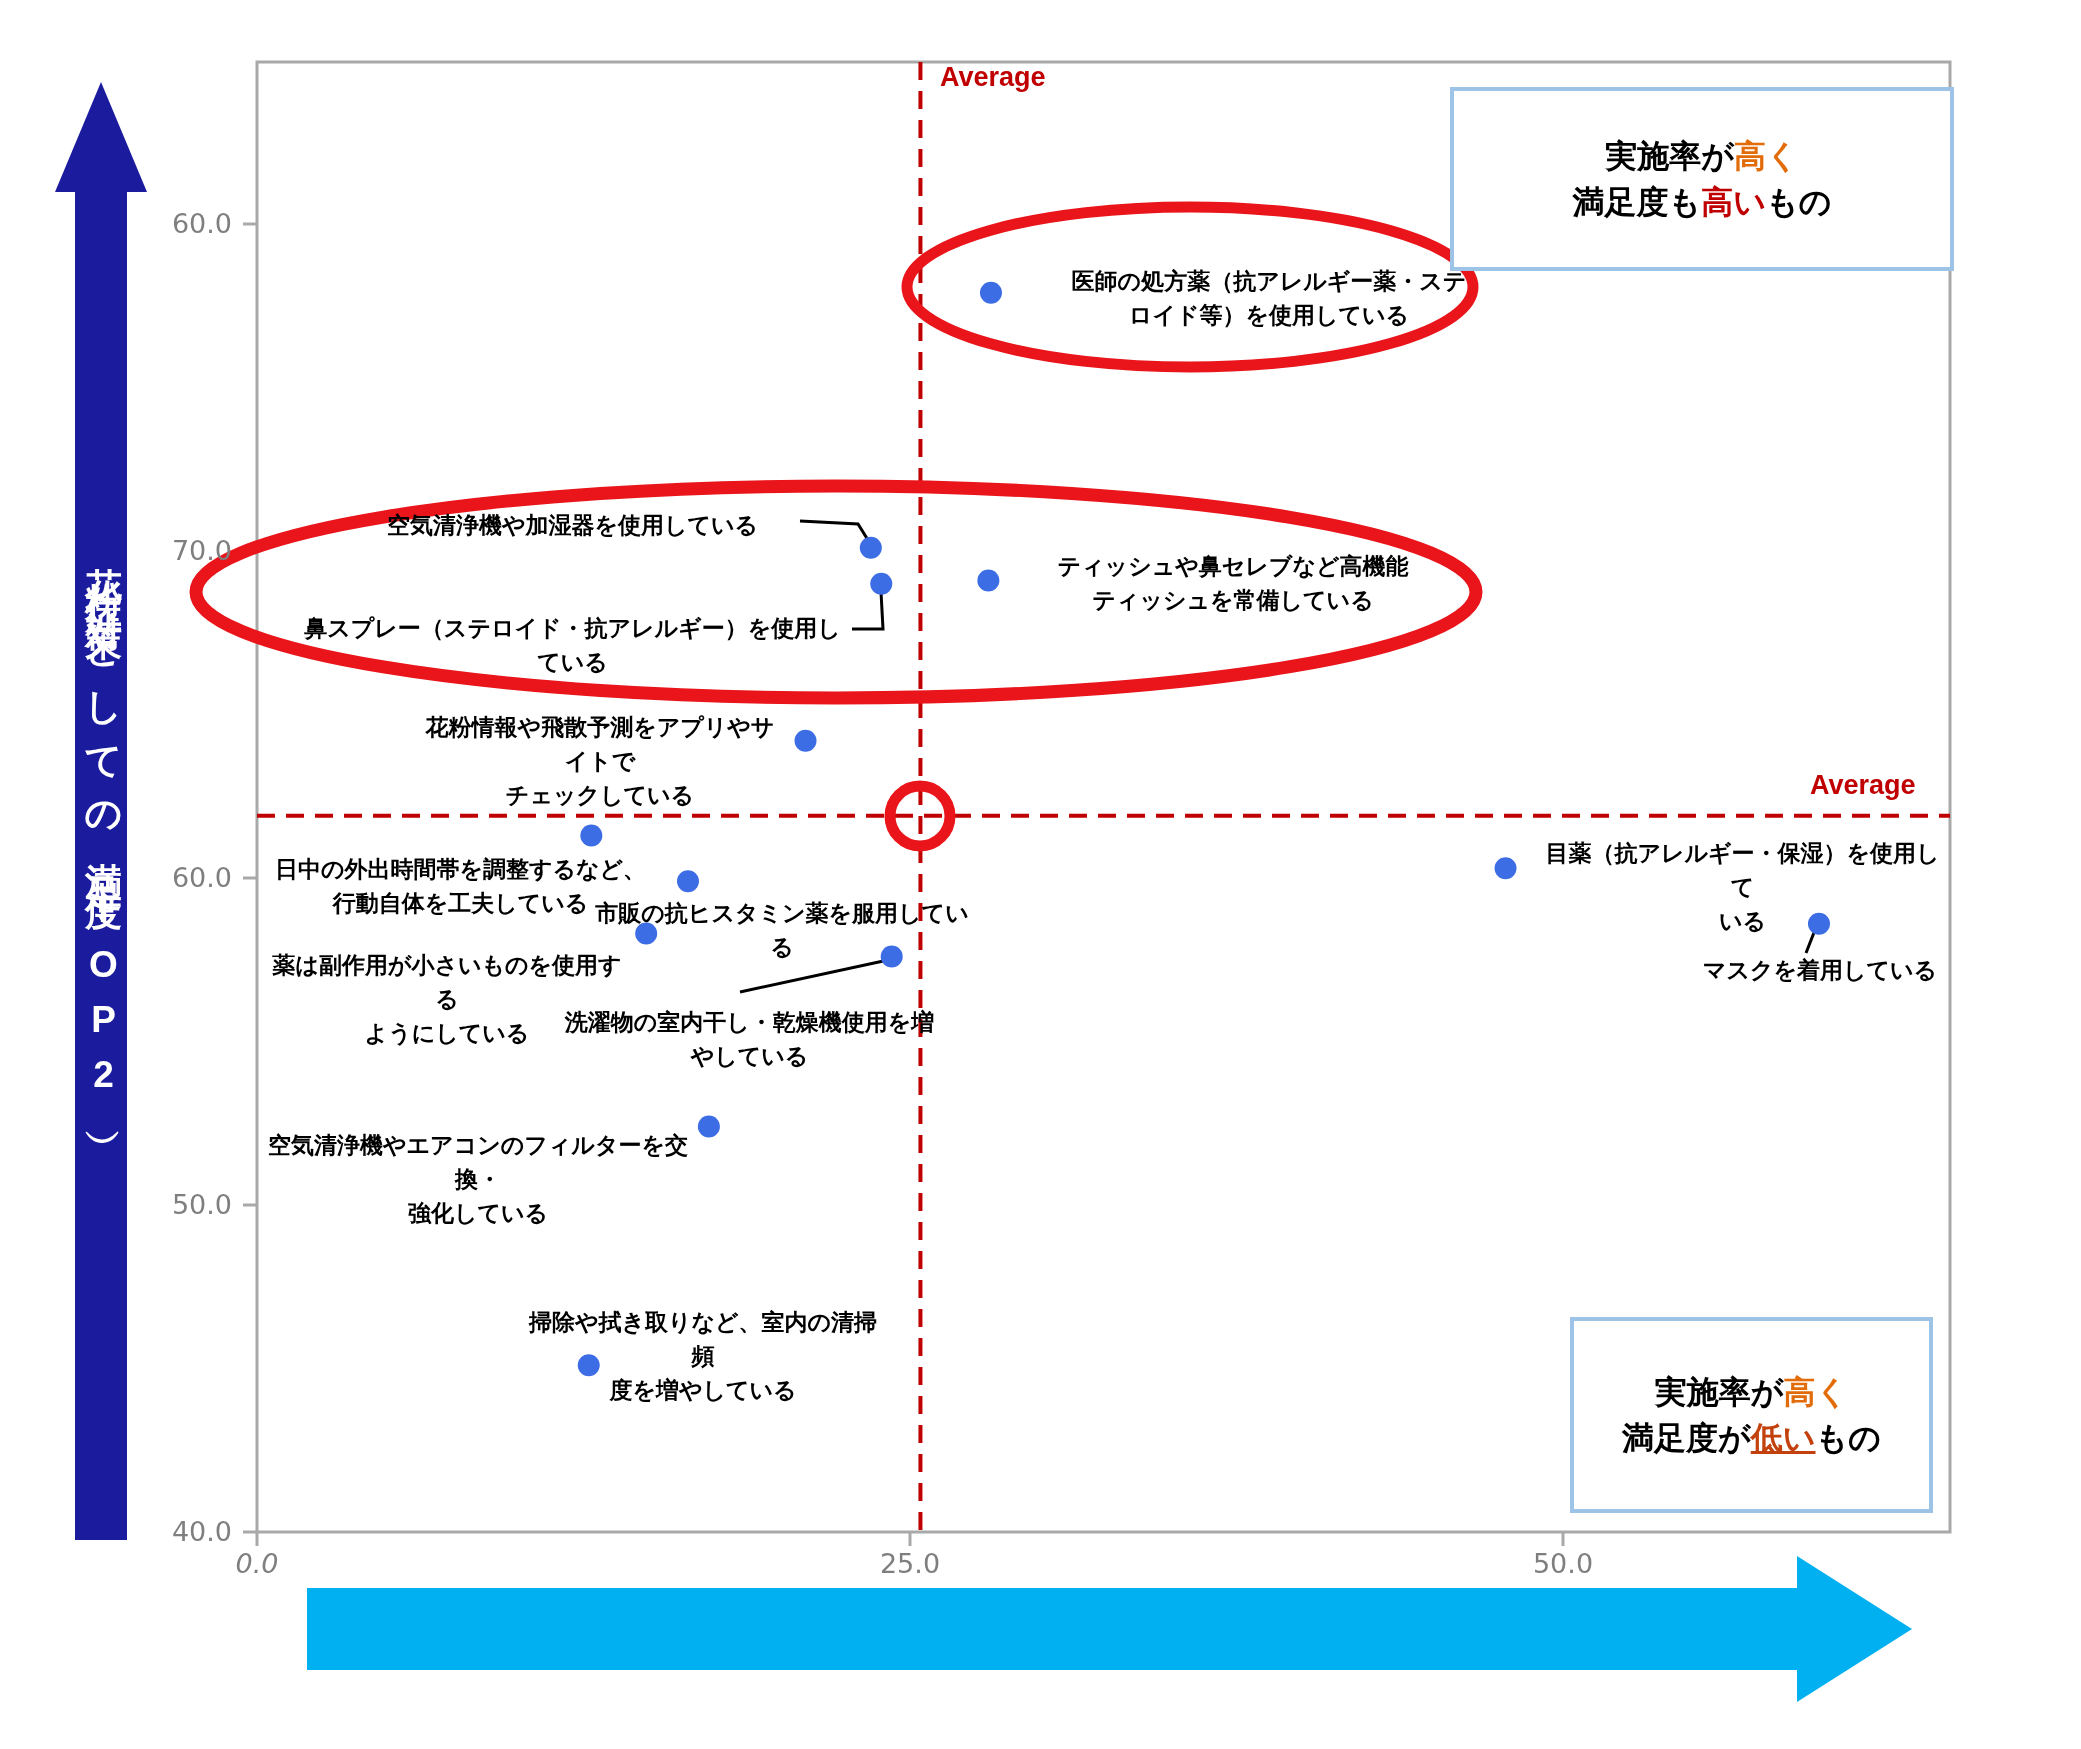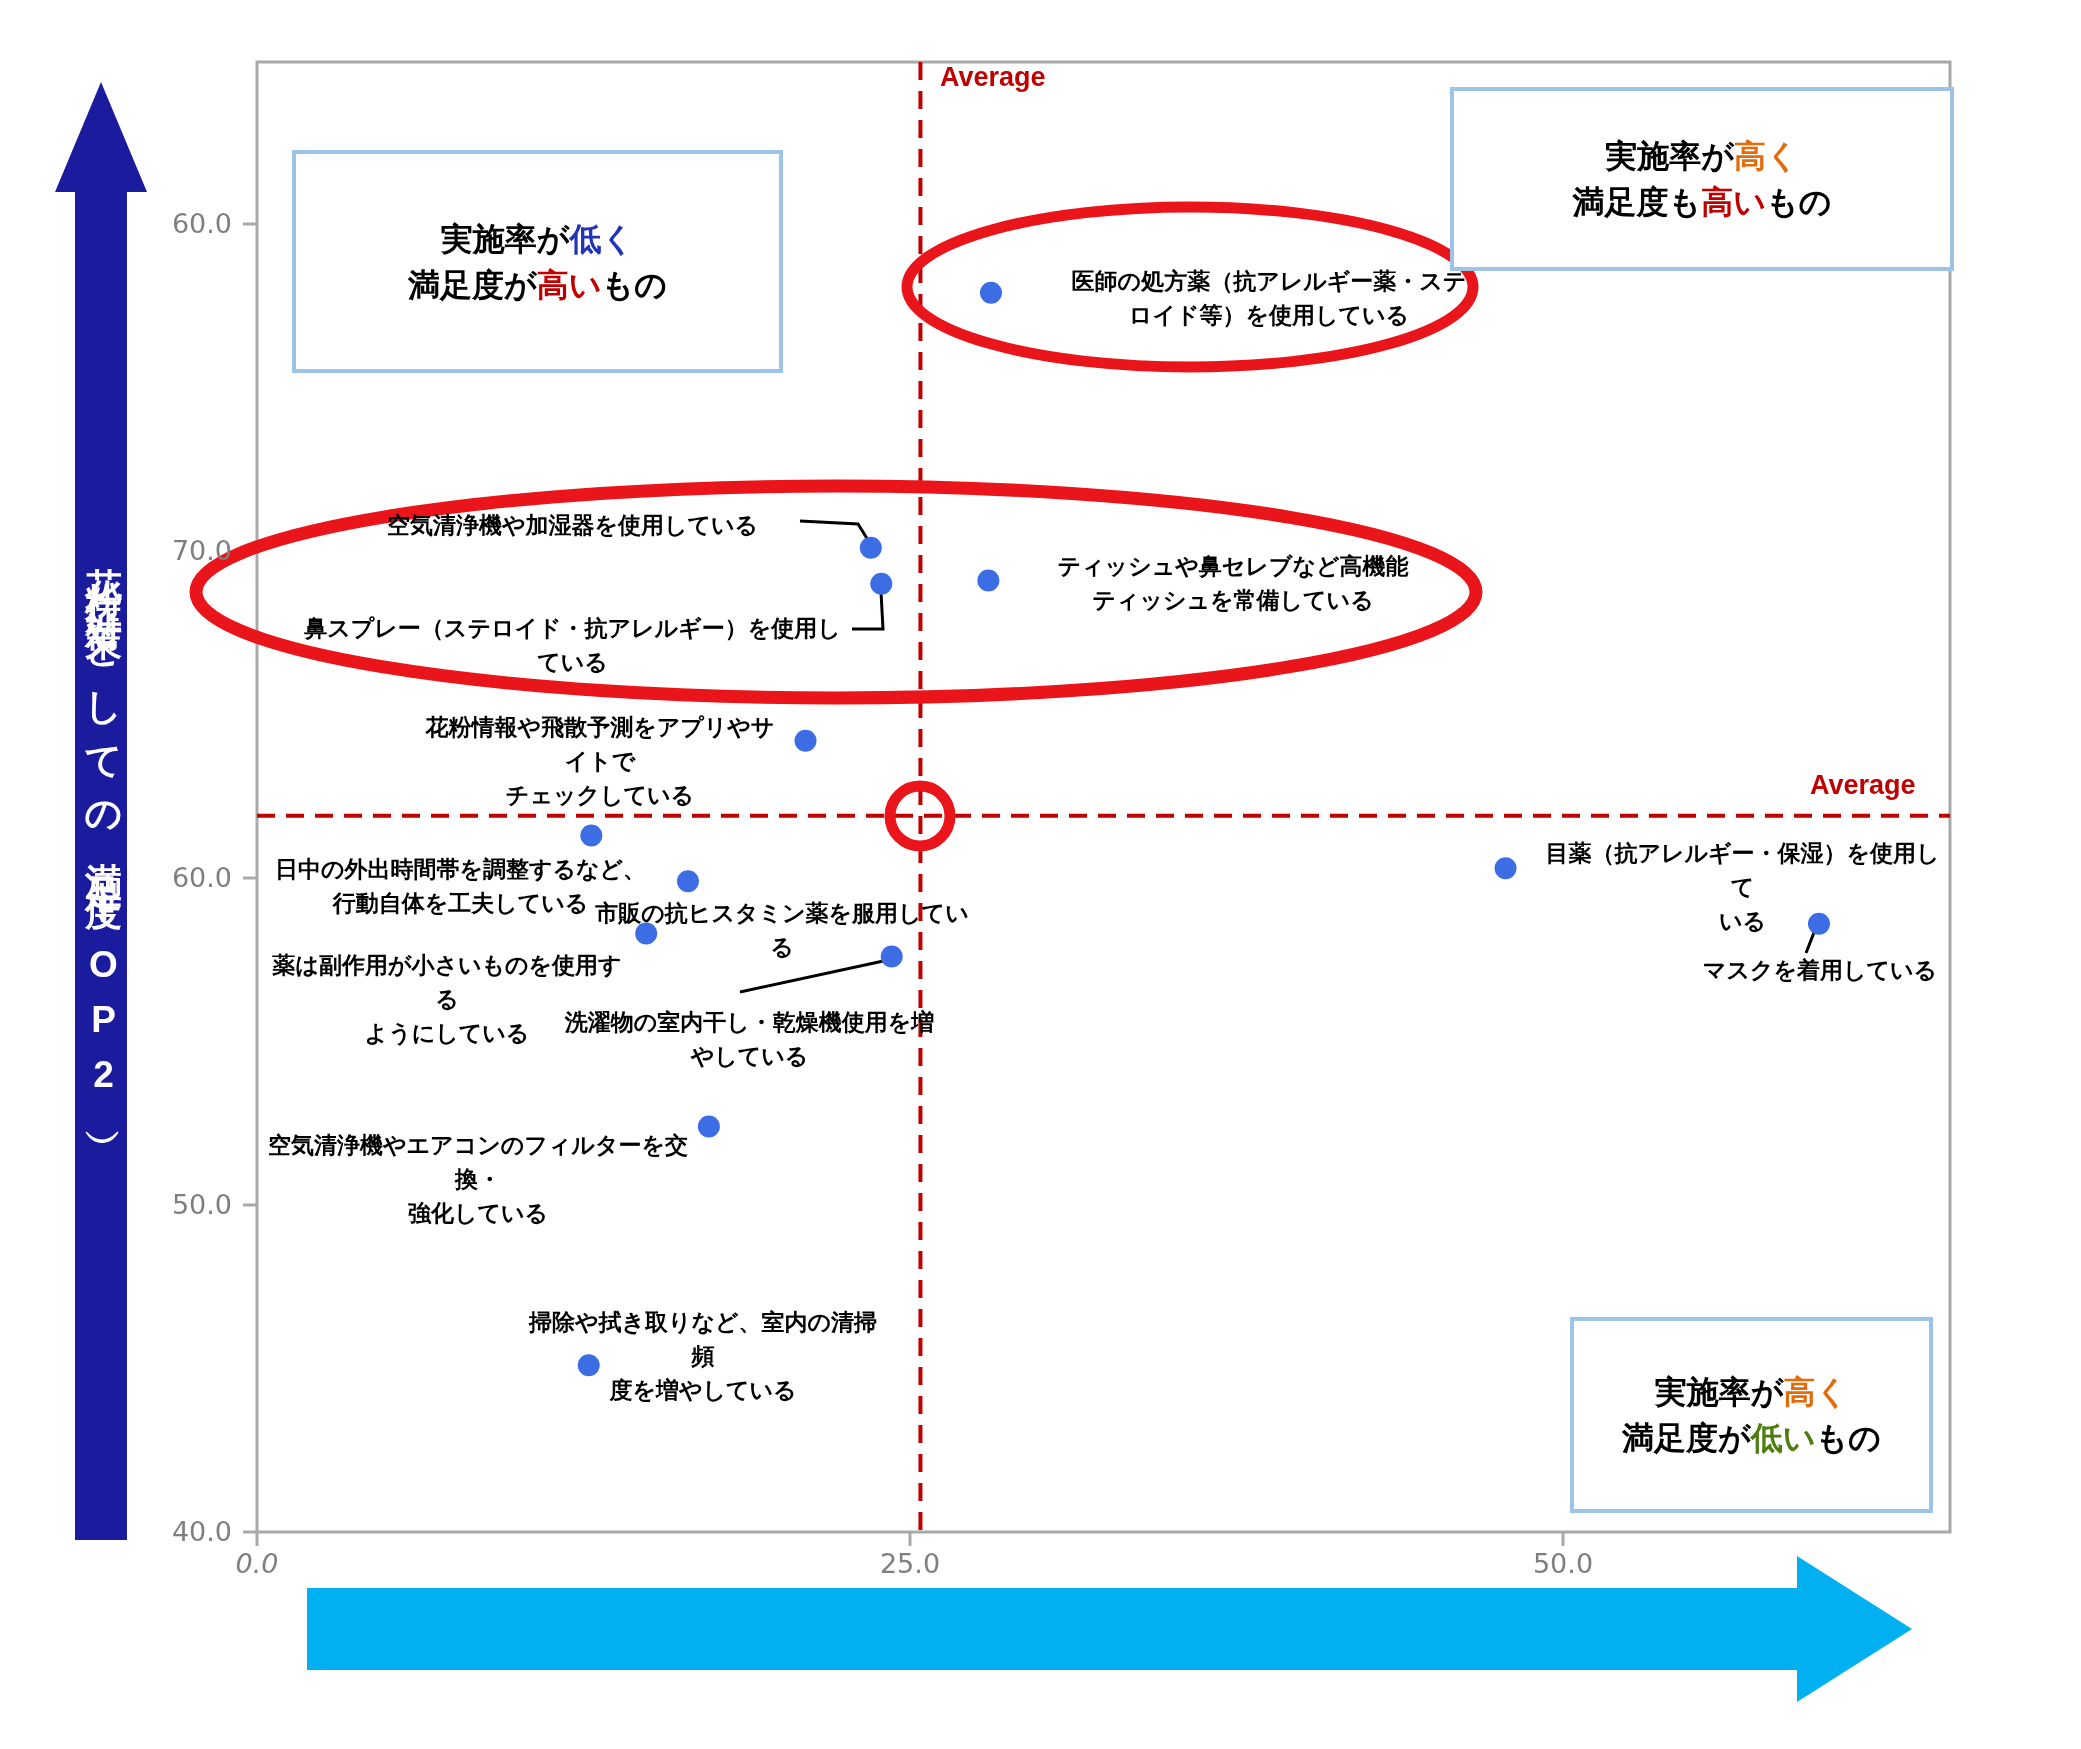--- a/index.html
+++ b/index.html
@@ -78,31 +78,27 @@
       <rect x="307" y="1588" width="1490" height="82" fill="#00b0f0"></rect>
       <polygon points="1797,1556 1797,1702 1912,1629" fill="#00b0f0"></polygon>
     </g>
   </svg>
 
   <div id="y-axis-title" class="axis-big-label">花粉症対策としての満足度（TOP2）</div>
 
   <div class="avg-label" style="left:940px;top:62px;">Average</div>
   <div class="avg-label" style="left:1810px;top:770px;">Average</div>
 
-  <div class="qbox" id="q0" style="left:292px;top:150px;width:483px;height:215px;">
-      <div><span style="color: rgb(0, 0, 0);">実施率が</span><span style="color: rgb(34, 51, 184);">低く</span></div>
-      <div><span style="color: rgb(0, 0, 0);">満足度が</span><span style="color: rgb(192, 0, 0);">高い</span><span style="color: rgb(0, 0, 0);">もの</span></div>
-    </div>
   <div class="qbox" id="q1" style="left:1450px;top:87px;width:496px;height:176px;">
       <div><span style="color: rgb(0, 0, 0);">実施率が</span><span style="color: rgb(227, 108, 10);">高く</span></div>
       <div><span style="color: rgb(0, 0, 0);">満足度も</span><span style="color: rgb(192, 0, 0);">高い</span><span style="color: rgb(0, 0, 0);">もの</span></div>
     </div>
   <div class="qbox" id="q2" style="left:1570px;top:1317px;width:355px;height:188px;">
       <div><span style="color: rgb(0, 0, 0);">実施率が</span><span style="color: rgb(227, 108, 10);">高く</span></div>
-      <div><span style="color: rgb(0, 0, 0);">満足度が</span><span style="color: #4d7c0f;">低い</span><span style="color: rgb(0, 0, 0);">もの</span></div>
+      <div><span style="color: rgb(0, 0, 0);">満足度が</span><span style="color: #c2410c; text-decoration: underline;">低い</span><span style="color: rgb(0, 0, 0);">もの</span></div>
     </div>
 
   <div id="labels">
       <div class="tick-label" style="left: 212px; top: 1548px; width: 90px; text-align: center; font-style: italic;">0.0</div>
       <div class="tick-label" style="left: 865px; top: 1548px; width: 90px; text-align: center;">25.0</div>
       <div class="tick-label" style="left: 1518px; top: 1548px; width: 90px; text-align: center;">50.0</div>
       <div class="tick-label" style="left: 127px; top: 1516px; width: 105px; text-align: right;">40.0</div>
       <div class="tick-label" style="left: 127px; top: 1189px; width: 105px; text-align: right;">50.0</div>
       <div class="tick-label" style="left: 127px; top: 862px; width: 105px; text-align: right;">60.0</div>
       <div class="tick-label" style="left: 127px; top: 535px; width: 105px; text-align: right;">70.0</div>

